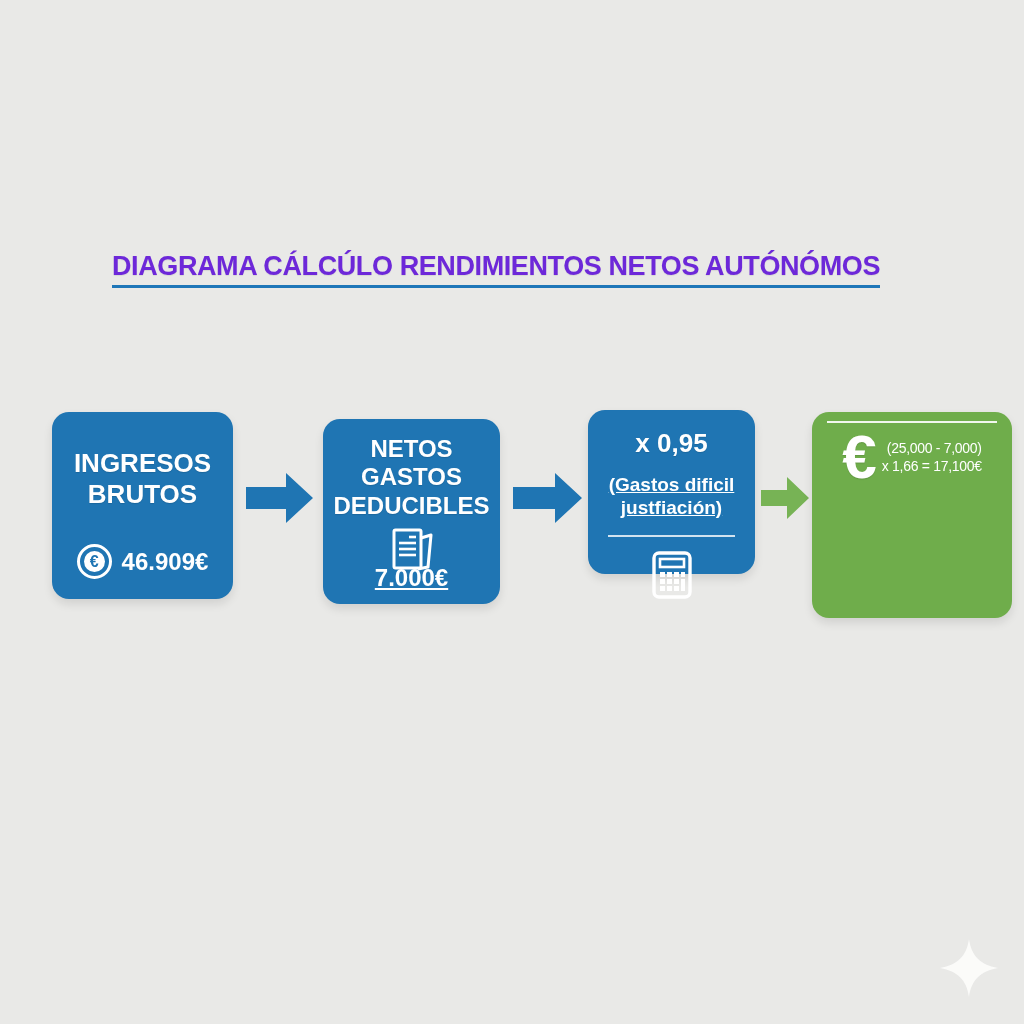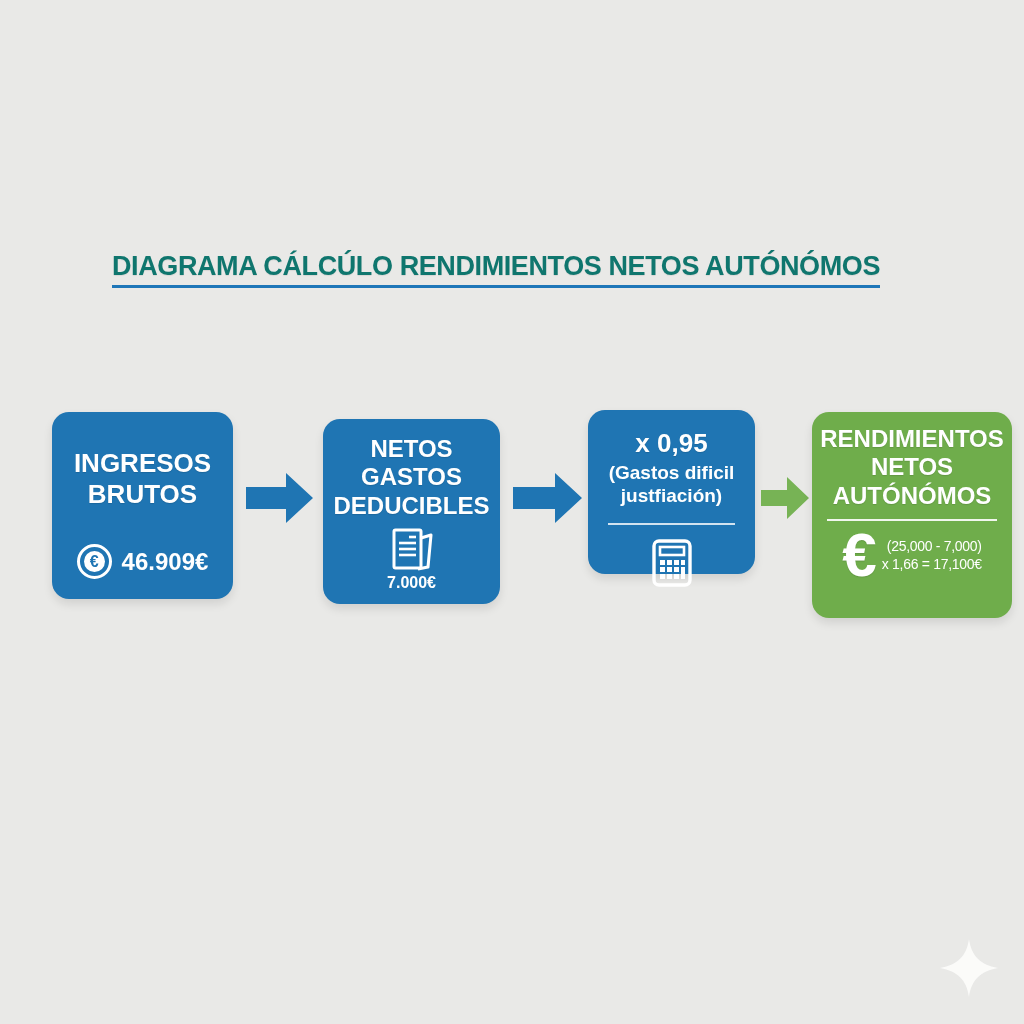--- a/index.html
+++ b/index.html
@@ -10,21 +10,21 @@
     overflow:hidden;position:relative;
     -webkit-font-smoothing:antialiased;
   }
   .canvas{position:absolute;inset:0;}
 
   
   .title-wrap{position:absolute;top:251px;left:0;width:992px;text-align:center;}
   .title{
     display:inline-block;
     font-size:27px;font-weight:700;letter-spacing:-0.4px;
-    color:#0f766e;border-bottom:3px solid #1e76b8;padding-bottom:3px;
+    color:#6d28d9;border-bottom:3px solid #1e76b8;padding-bottom:3px;
     text-shadow:0 1px 1px rgba(0,0,0,0.08);
   }
 
   
   .box{
     position:absolute;border-radius:17px;color:#fff;text-align:center;
     box-shadow:0 5px 10px rgba(0,0,0,0.10);
     box-sizing:border-box;
   }
   .box.blue{background:#1f75b3;}
@@ -35,25 +35,25 @@
   .box1 .heading{font-size:26px;padding:36px 10px 0;}
   .box1 .bottom-row{
     position:absolute;bottom:20px;left:0;width:100%;
     display:flex;align-items:center;justify-content:center;gap:10px;
     font-size:24px;font-weight:700;
   }
 
   .box2{left:323px;top:419px;width:177px;height:185px;}
   .box2 .heading{font-size:24px;padding:16px 8px 0;}
   .box2 .icon-row{margin-top:6px;}
-  .box2 .value{position:absolute;bottom:12px;left:0;width:100%;font-size:16px;font-weight:700;}
+  .box2 .value{position:absolute;bottom:12px;left:0;width:100%;font-size:24px;font-weight:700;text-decoration:underline;}
 
   .box3{left:588px;top:410px;width:167px;height:164px;}
   .box3 .heading{font-size:26px;padding:18px 8px 0;}
-  .box3 .sub{font-size:19px;font-weight:600;line-height:1.25;margin-top:2px;padding:0 6px;}
+  .box3 .sub{font-size:19px;font-weight:600;line-height:1.25;margin-top:14px;padding:0 6px;text-decoration:underline;}
   .box3 .divider{margin:15px auto 0;width:76%;height:2px;background:rgba(255,255,255,0.8);}
   .box3 .icon-row{margin-top:13px;}
 
   .box4{left:812px;top:412px;width:200px;height:206px;}
   .box4 .heading{font-size:24px;padding:13px 6px 0;}
   .box4 .divider{margin:9px auto 0;width:85%;height:2px;background:rgba(255,255,255,0.9);}
   .box4 .formula-row{display:flex;align-items:center;justify-content:center;margin-top:8px;gap:5px;}
   .box4 .euro-big{font-size:62px;font-weight:800;line-height:0.85;text-shadow:0 1px 1px rgba(0,0,0,0.12);}
   .box4 .formula{font-size:14px;font-weight:400;text-align:right;line-height:1.3;letter-spacing:-0.3px;}
 
@@ -136,21 +136,20 @@
         <rect x="30" y="29" width="4" height="12" fill="#fff"></rect>
       </svg>
     </div>
   </section>
 
   <svg class="arrow" style="left:761px;top:477px;" width="48" height="42" viewBox="0 0 48 42">
     <polygon points="0,13 26,13 26,0 48,21 26,42 26,29 0,29" fill="#77b355"></polygon>
   </svg>
 
   <section class="box green box4">
-    <div class="heading">RENDIMIENTOS NETOS AUTÓNÓMOS</div>
     <div class="divider"></div>
     <div class="formula-row">
       <span class="euro-big">€</span>
       <span class="formula">
         <span>(25,000 - 7,000)</span><br>
         <span>x 1,66 = 17,100€</span>
       </span>
     </div>
   </section>
 

